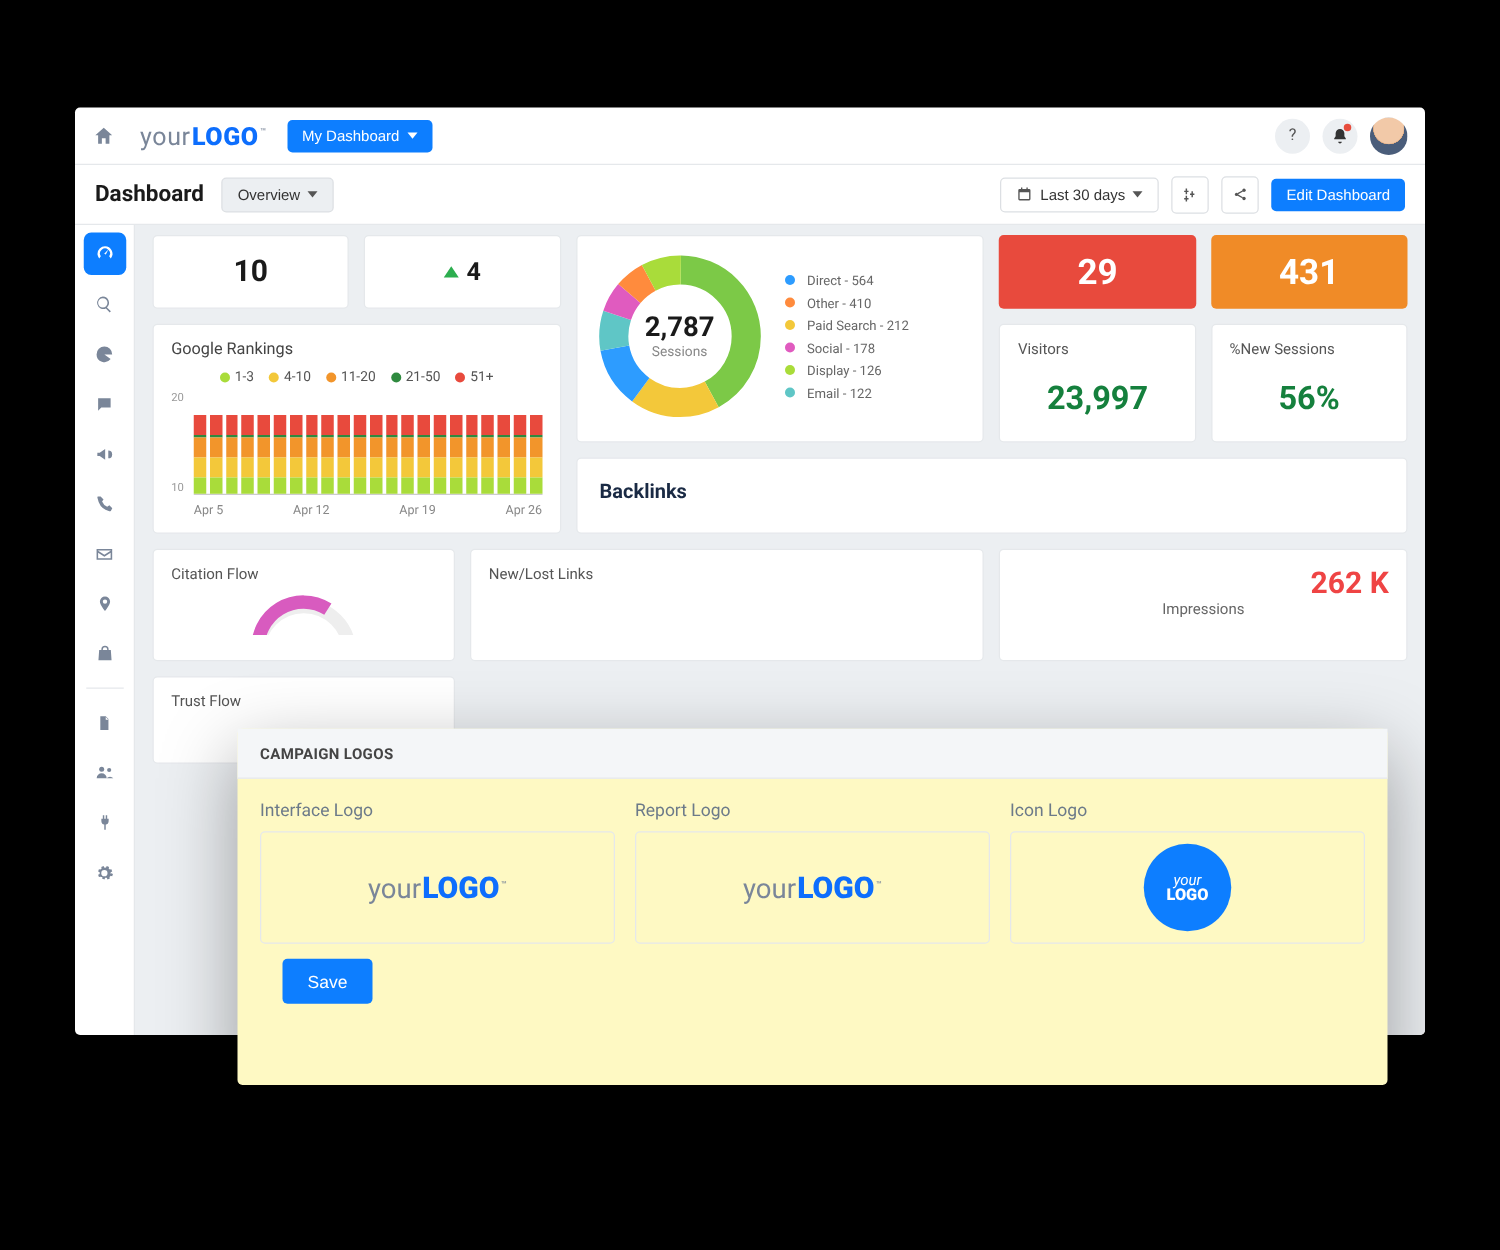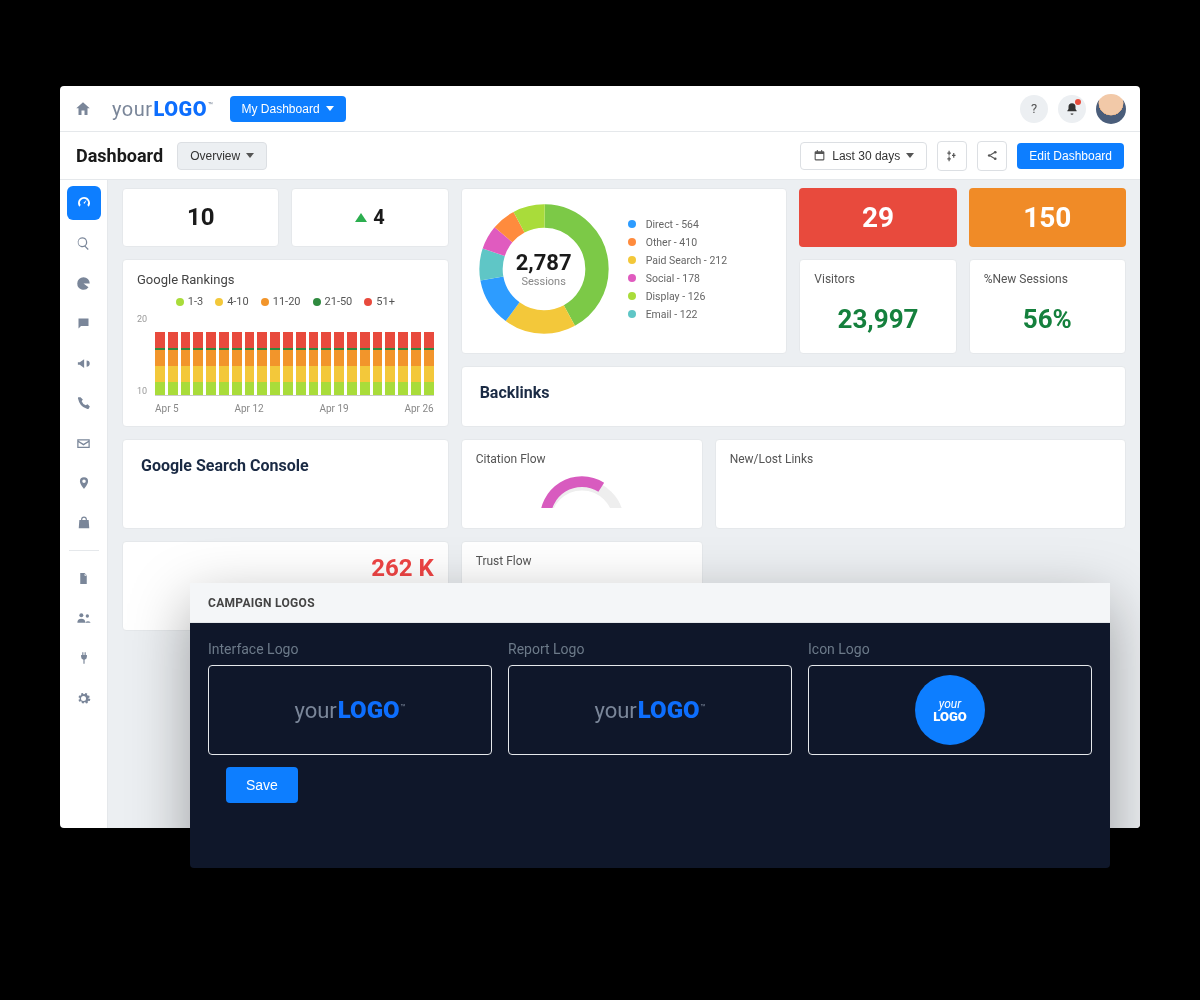--- a/index.html
+++ b/index.html
@@ -59,21 +59,21 @@
 .audit-wrap { display:flex; align-items:center; justify-content:center; padding:8px 0 4px; }
 .audit-center { text-align:center; }
 .audit-pct { font-size:26px; font-weight:700; color:#1a1a1a; }
 .audit-sub { font-size:12px; color:#666; }
 .banner { grid-column: span 8; font-size:16px; font-weight:700; color:#1a2a44; padding:16px 18px; }
 .banner2 { grid-column: span 4; font-size:16px; font-weight:700; color:#1a2a44; padding:16px 18px; }
 .flow-title { font-size:12px; color:#555; margin-bottom:2px; }
 .cflow-arc { position:relative; height:40px; overflow:hidden; display:flex; justify-content:center;}
 .impr-val { font-size:24px; font-weight:700; text-align:right; color:#ef4444;}
 .impr-sub { font-size:12px; color:#666; text-align:center;}
-.modal { position:absolute; top:583px; left:190px; width:920px; height:285px; background:#0f172a; border-radius:4px; box-shadow:0 20px 60px rgba(0,0,0,0.35); display:flex; flex-direction:column; }
+.modal { position:absolute; top:583px; left:190px; width:920px; height:285px; background:#fef9c3; border-radius:4px; box-shadow:0 20px 60px rgba(0,0,0,0.35); display:flex; flex-direction:column; }
 .modal-header { height:40px; background:#f4f6f8; border-bottom:1px solid #e5e8eb; display:flex; align-items:center; padding:0 18px; font-size:12px; font-weight:700; color:#444; letter-spacing:.3px; }
 .modal-body { flex:1; padding:18px 18px 0 18px; display:flex; flex-direction:column; }
 .logo-row { display:flex; gap:16px; }
 .logo-col { flex:1; display:flex; flex-direction:column; gap:8px;justify-content:space-between; }
 .logo-label { font-size:14px; color:#6c7a89; }
 .logo-box { border:1px solid #e5e8eb; border-radius:4px; height:90px; display:flex; align-items:center; justify-content:center; }
 .logo-render { font-size:22px; color:#7a8699; display:flex; align-items:baseline; gap:1px;}
 .logo-render .bold { font-weight:900; color:#0d6efd; font-size:24px; }
 .logo-circle { width:70px; height:70px; border-radius:50%; background:#0d7eff; display:flex; flex-direction:column; align-items:center; justify-content:center; color:#fff; line-height:1; }
 .logo-circle .t1 { font-size:12px; font-style:italic; font-weight:400;}
@@ -278,21 +278,21 @@
                   <span class="legend-dot" style="background:#5fc6c6"></span>
                   <span>Email - 122</span>
                 </div>
               </div>
           </div>
         </div>
         <div class="card red-card stat-card" style="grid-column:span 2">
           <div class="big-num">29</div>
         </div>
         <div class="card orange-card stat-card" style="grid-column:span 2">
-          <div class="big-num">150</div>
+          <div class="big-num">431</div>
         </div>
 
         <div class="card" style="grid-column:span 4; grid-row:span 2">
           <div class="section-title">Google Rankings</div>
           <div class="legend-row" id="rankings-legend">
               <span><span class="legend-dot" style="background:#a9dc3a"></span>1-3</span>
               <span><span class="legend-dot" style="background:#f3c83a"></span>4-10</span>
               <span><span class="legend-dot" style="background:#f2952b"></span>11-20</span>
               <span><span class="legend-dot" style="background:#2f8a3f"></span>21-50</span>
               <span><span class="legend-dot" style="background:#e84a3d"></span>51+</span>
@@ -470,21 +470,20 @@
         <div class="card" style="grid-column:span 2">
           <div class="kpi-label">Visitors</div>
           <div class="kpi-value">23,997</div>
         </div>
         <div class="card" style="grid-column:span 2">
           <div class="kpi-label">%New Sessions</div>
           <div class="kpi-value">56%</div>
         </div>
 
         <div class="card banner"><span>Backlinks</span></div>
-        <div class="card banner2"><span>Google Search Console</span></div>
 
         <div class="card" style="grid-column:span 3; height:90px;">
           <div class="flow-title">Citation Flow</div>
           <div class="cflow-arc">
             <svg width="90" height="60" viewBox="0 0 42 26">
               <path d="M4 24 A17 17 0 0 1 38 24" fill="none" stroke="#eee" stroke-width="5"></path>
               <path d="M4 24 A17 17 0 0 1 30 8" fill="none" stroke="#d85bbf" stroke-width="5"></path>
             </svg>
           </div>
         </div>

